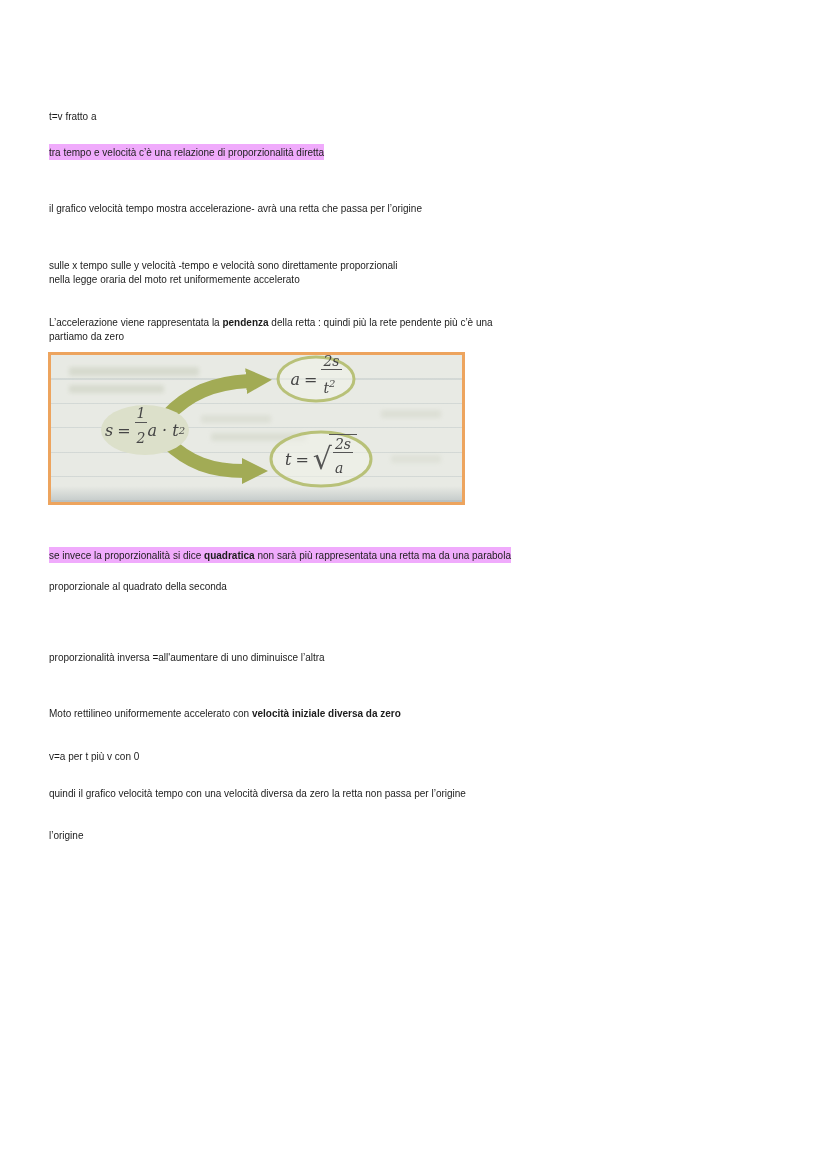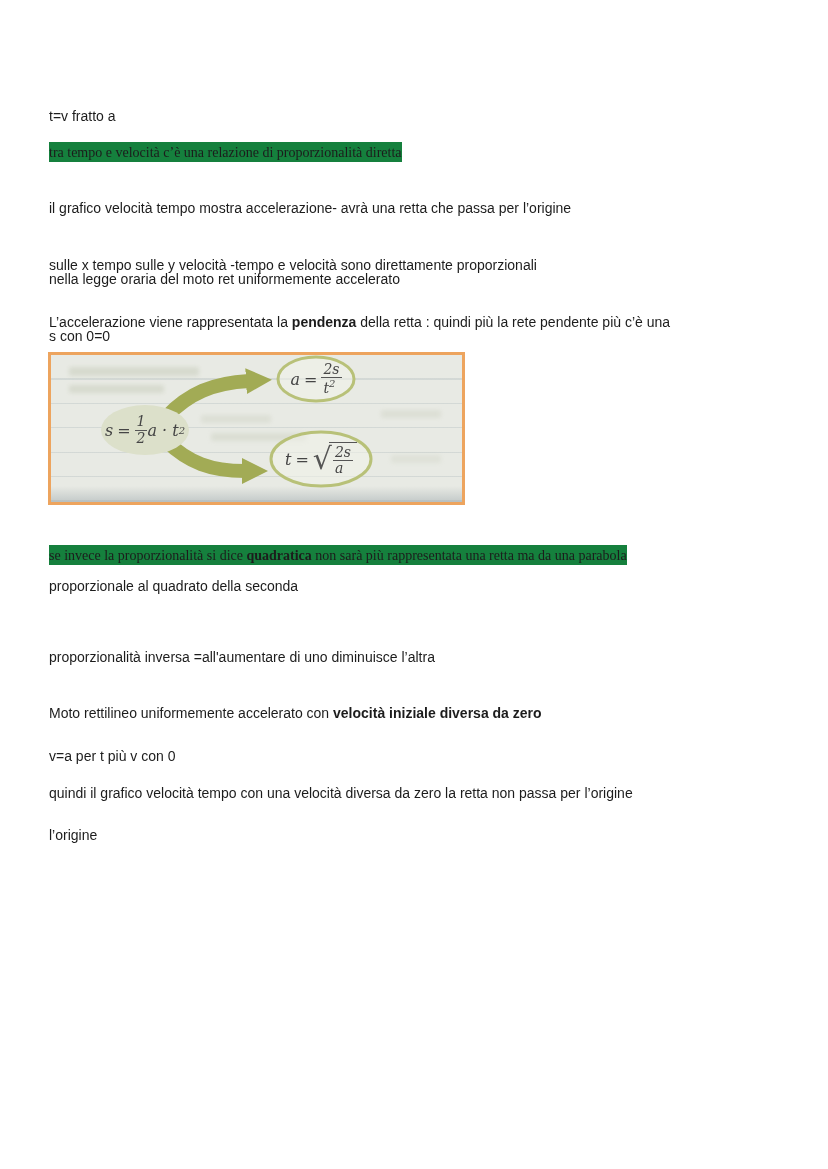--- a/index.html
+++ b/index.html
@@ -8,27 +8,27 @@
     background:#ffffff;
     font-family:"Liberation Sans", sans-serif;
     color:#1c1c1c;
     position:relative;
     overflow:hidden;
   }
   .tb {
     position:absolute;
     left:49px;
     width:722px;
-    font-size:14px;
+    font-size:10px;
     line-height:19px;
     white-space:pre-wrap;
   }
   .ln { min-height:19px; }
   .seg-b { font-weight:bold;text-align:center; }
-  .seg-hl { background:#15803d; padding:2.5px 0;font-family:Liberation Serif, serif; }
+  .seg-hl { background:#f0abfc; padding:2.5px 0; }
 
   
   .figure {
     position:absolute;
     left:48px; top:352px;
     width:417px; height:153px;
     border:3px solid #eda45e;
     background:#e8eae4;
     overflow:hidden;
   }
@@ -56,21 +56,21 @@
     font-family:"DejaVu Serif", serif;
     font-style:italic;
     color:#454545;
     font-size:16px;
   }
   .bubble .eq { margin:0 4px; font-style:normal; }
   .frac {
     display:inline-flex; flex-direction:column; 
     font-size:14px; line-height:1.1; vertical-align:middle;
   }
-  .frac .den { border-top:1.4px solid #555; padding:0 2px; }
+  .frac .den { border-top:1.4px solid #555; padding:8px 2px; }
   .frac .num { padding:0 2px; }
   sup { font-size:10px; }
   .sqrt { display:inline-flex; align-items:center; }
   .sqrt .radical { font-size:30px; font-style:normal; line-height:1; margin-right:-3px; color:#555; }
   .sqrt .radicand { border-top:1.4px solid #555; padding:2px 4px 0; }
 </style>
 </head>
 <body>
 
 <div class="tb" style="top:69px">
@@ -80,20 +80,21 @@
 <div class="tb" style="top:104px">
   <div class="ln"><span class="seg-hl">tra tempo e velocità c’è una relazione di proporzionalità diretta</span></div>
   <div class="ln"><span>il grafico velocità tempo mostra accelerazione- avrà una retta che passa per l’origine</span></div>
   <div class="ln"><span>sulle x tempo sulle y velocità -tempo e velocità sono direttamente proporzionali</span></div>
   <div class="ln"><span>L’accelerazione viene rappresentata la </span><span class="seg-b">pendenza</span><span> della retta : quindi più la rete pendente più c’è una</span></div>
   <div class="ln"><span>accelerazione in aumento.</span></div>
 </div>
 
 <div class="tb" style="top:232px">
   <div class="ln"><span>nella legge oraria del moto ret uniformemente accelerato</span></div>
+  <div class="ln"><span>partiamo da zero</span></div>
   <div class="ln"><span>s con 0=0</span></div>
   <div class="ln"><span>v con 0=0</span></div>
 </div>
 
 <div class="figure">
   <div class="photo-lines"></div>
 
   <div class="ghost" style="left:18px;top:12px;width:130px;height:9px"></div>
   <div class="ghost" style="left:18px;top:30px;width:95px;height:8px"></div>
   <div class="ghost" style="left:150px;top:60px;width:70px;height:8px;opacity:.3"></div>

